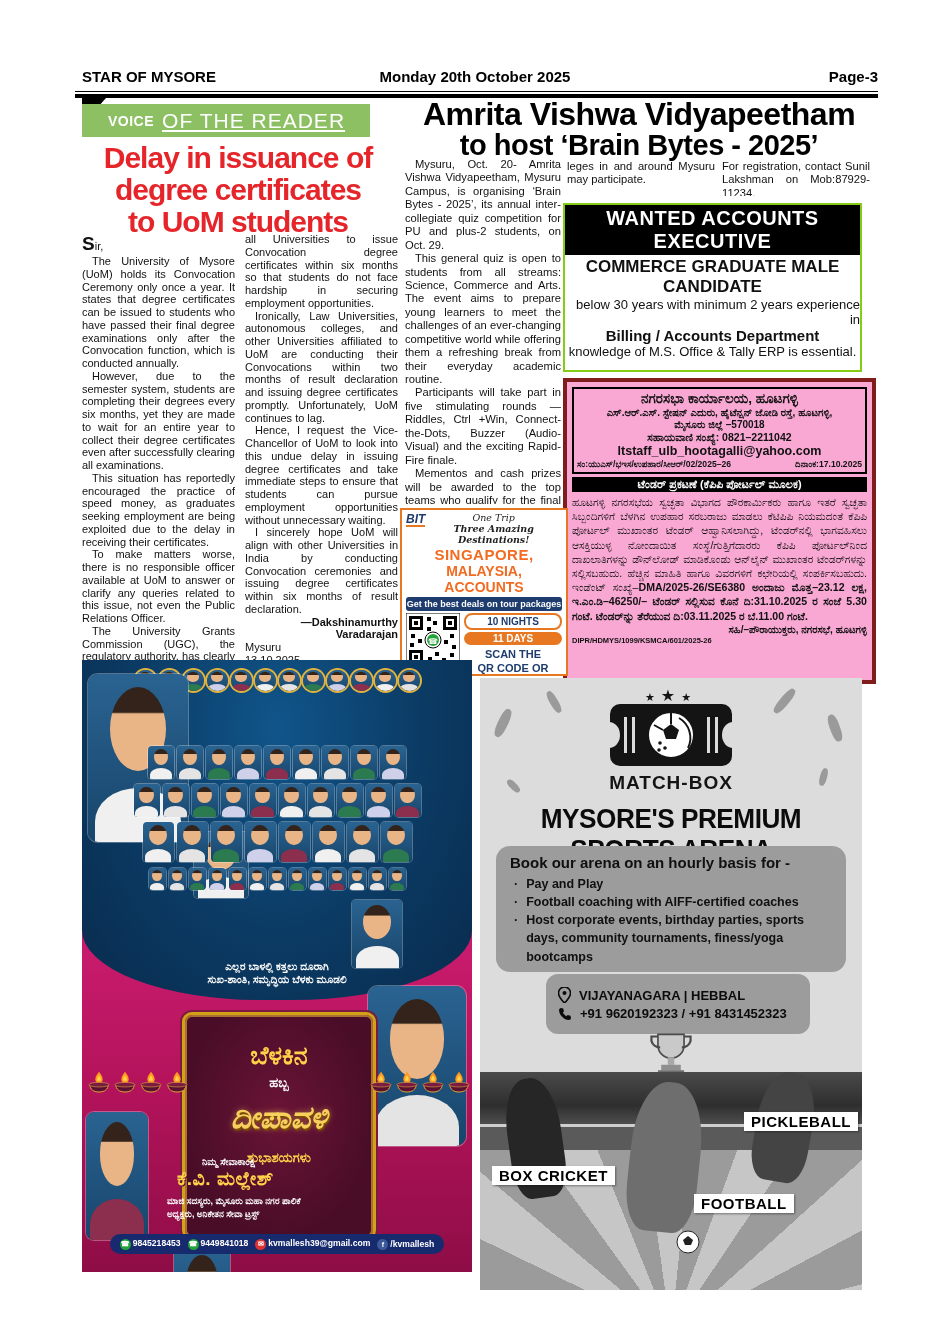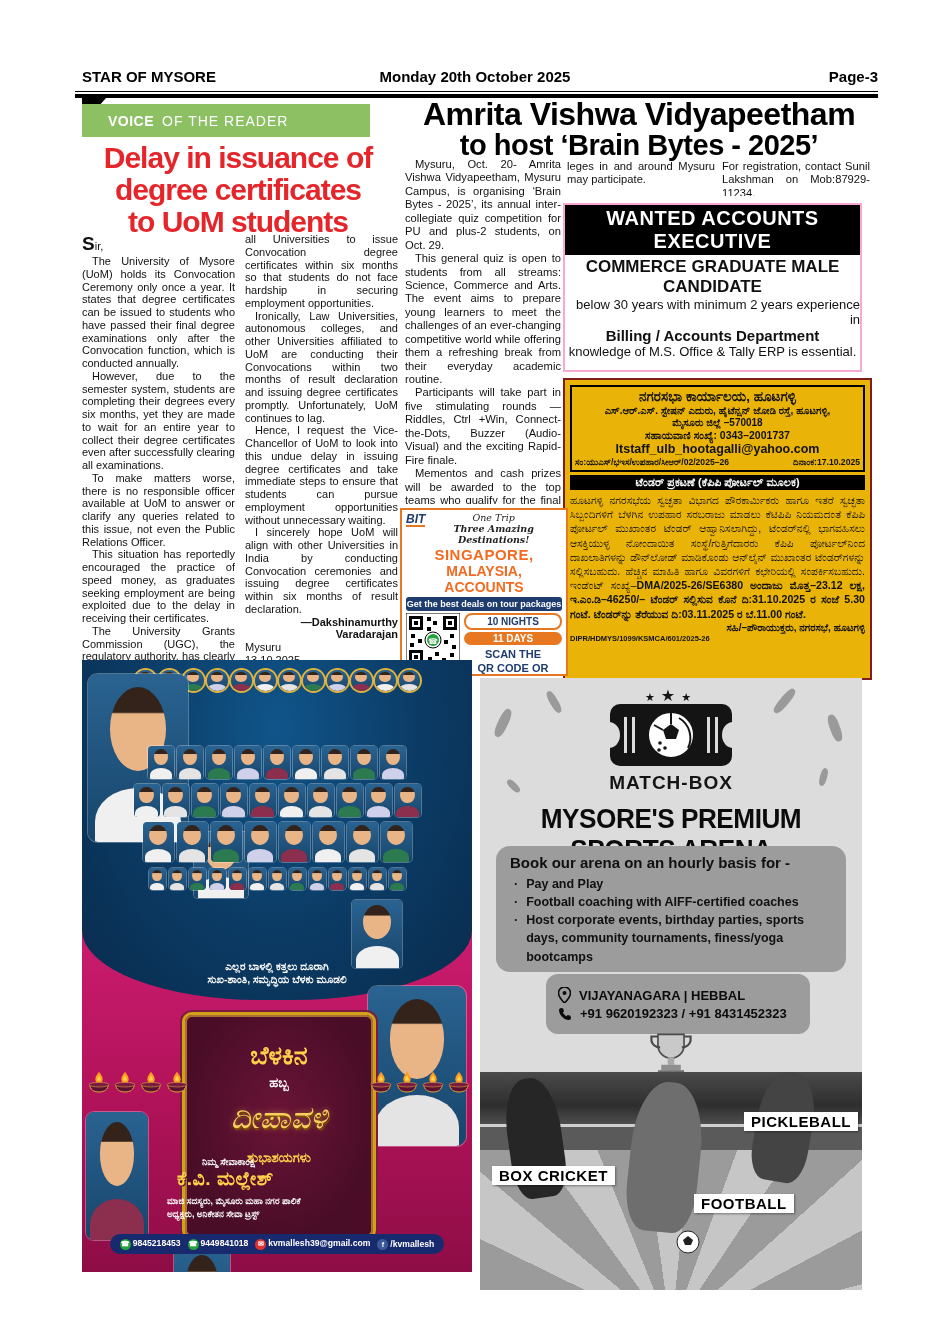--- a/index.html
+++ b/index.html
@@ -4,42 +4,42 @@
 <style>
   html,body{margin:0;padding:0;background:#fff;}
   body{width:945px;height:1337px;position:relative;font-family:"Liberation Sans",sans-serif;color:#111;overflow:hidden;}
   .abs{position:absolute;}
   
   .hdr-txt{font-weight:bold;font-size:15px;color:#000;}
   .rule{background:#000;}
   
   .voice{background:#8cc063;color:#fff;display:flex;align-items:center;padding-left:26px;}
   .voice .b{font-weight:bold;font-size:14px;letter-spacing:.5px;margin-right:8px;}
-  .voice .r{font-size:14px;letter-spacing:1px;font-weight:400;}
+  .voice .r{font-size:21px;letter-spacing:1px;font-weight:400;text-decoration:underline;}
   .corner-tri{width:24px;height:27px;background:#000;clip-path:polygon(0 0,100% 0,0 100%);}
   
   .red-head{color:#e5252a;font-weight:bold;text-align:center;font-size:30px;line-height:1.07;letter-spacing:-1px;}
   .blk-head{color:#000;font-weight:bold;text-align:center;letter-spacing:-.5px;}
   .col{overflow:hidden;text-align:justify;}
   .col p{margin:0;text-indent:10px;}
   .col p.ni{text-indent:0;}
   .letter{font-size:11px;line-height:1.16;}
   .quiz{font-size:11.2px;line-height:1.2;}
   .dropcap{font-size:19px;font-weight:bold;}
   .sig{font-weight:bold;text-align:right;text-indent:0;}
   
-  .wanted{border:2px solid #f9a8d4;background:#fff;display:flex;flex-direction:column;text-align:center;overflow:hidden;}
+  .wanted{border:2px solid #84cc16;background:#fff;display:flex;flex-direction:column;text-align:center;overflow:hidden;}
   .wanted .bar{background:#000;color:#fff;font-weight:bold;font-size:20px;padding:2px 0;letter-spacing:.5px;}
   .wanted .l1{font-size:17px;font-weight:bold;padding-top:2px;}
   .wanted .l2{font-size:13px;text-align:right;}
   .wanted .l3{font-size:15px;font-weight:bold;}
   .wanted .l4{font-size:13px;padding-bottom:18px;}
   .wanted .note{background:#000;color:#fff;font-weight:bold;font-size:12px;line-height:1.15;padding:3px 0 4px;flex:1;}
   
-  .notice{border:2px solid #7f1d1d;background:#eab308;padding:5px;overflow:hidden;}
+  .notice{border:4px solid #7f1d1d;background:#f9a8d4;padding:5px;overflow:hidden;}
   .notice .inbox{border:2px solid #000;text-align:center;padding:2px 3px;}
   .notice .t{font-size:13.5px;font-weight:bold;}
   .notice .a{font-size:10px;font-weight:bold;}
   .notice .h{font-size:10.5px;font-weight:bold;}
   .notice .em{font-size:12.5px;font-weight:bold;}
   .notice .refrow{display:flex;justify-content:space-between;font-size:8.6px;font-weight:bold;margin-top:1px;}
   .notice .nbar{background:#000;color:#fff;font-size:11px;font-weight:bold;text-align:center;margin-top:3px;padding:1px 0;}
   .notice .body{font-size:10.6px;line-height:1.34;text-align:justify;margin-top:3px;}
   .notice .sign{font-size:10px;font-weight:bold;text-align:right;margin-top:1px;}
   .notice .dipr{font-size:7.5px;font-weight:bold;}
@@ -71,21 +71,21 @@
   .face.v2::after{background:#2b7a50;}
   .face.v3::after{background:#cfd0ea;}
   .face.v4::after{background:#8c2f4f;}
   .face.gold{border-radius:50%;box-shadow:0 0 0 2px #e0b23f;}
   .favrow{position:absolute;left:0;width:100%;display:flex;justify-content:center;gap:3px;}
   .bless{position:absolute;left:85px;width:220px;text-align:center;color:#fff;font-weight:bold;font-size:10.5px;line-height:1.25;}
   .frame{position:absolute;background:radial-gradient(ellipse at 50% 45%,#6a1437 0%,#4a0d28 70%);
     border:3px solid #d4a017;box-shadow:0 0 0 2px #7a1b42,inset 0 0 0 2px rgba(232,179,58,.6);border-radius:10px;text-align:center;}
   .frame .f1{color:#ffd24a;font-weight:bold;font-size:25px;margin-top:26px;}
   .frame .f2{color:#fff;font-weight:bold;font-size:13px;margin-top:4px;}
-  .frame .f3{color:#f7cf5d;font-family:"DejaVu Serif",serif;font-style:italic;font-weight:normal;font-size:31px;margin-top:8px;
+  .frame .f3{color:#f7cf5d;font-family:"DejaVu Serif",serif;font-style:italic;font-weight:bold;font-size:31px;margin-top:8px;
     text-shadow:1px 2px 0 #7a4a00,0 0 6px rgba(255,210,90,.5);}
   .frame .f4{color:#ffd24a;font-weight:bold;font-size:13px;margin-top:14px;}
   .diya-row{position:absolute;display:flex;gap:4px;}
   .dtext{position:absolute;text-align:left;color:#fff;}
   .dname{color:#ffd24a;font-weight:bold;font-size:19px;letter-spacing:.5px;text-shadow:1px 1px 0 #5c0b2e;}
   .ddes{font-size:8.8px;font-weight:bold;line-height:1.3;}
   .dfrom{font-size:9.5px;font-weight:bold;}
   .contactbar{position:absolute;background:#182a6e;border-radius:11px;display:flex;align-items:center;justify-content:center;gap:7px;color:#fff;font-size:8.6px;font-weight:bold;}
   .cic{display:inline-flex;align-items:center;justify-content:center;width:11px;height:11px;border-radius:50%;font-size:7px;margin-right:2px;}
   
@@ -130,22 +130,22 @@
 
 <div class="abs red-head" style="left:78px;top:142px;width:320px;">
   <div>Delay in issuance of</div>
   <div>degree certificates</div>
   <div>to UoM students</div>
 </div>
 <div class="col letter abs" style="left:82px;top:233px;width:153px;height:442px;">
   <p class="ni"><span class="dropcap">S</span><span>ir,</span></p>
   <p>The University of Mysore (UoM) holds its Convocation Ceremony only once a year. It states that degree certificates can be issued to students who have passed their final degree examinations only after the Convocation function, which is conducted annually.</p>
   <p>However, due to the semester system, students are completing their degrees every six months, yet they are made to wait for an entire year to collect their degree certificates even after successfully clearing all examinations.</p>
+  <p>This situation has reportedly encouraged the practice of speed money, as graduates seeking employment are being exploited due to the delay in receiving their certificates.</p>
   <p>To make matters worse, there is no responsible officer available at UoM to answer or clarify any queries related to this issue, not even the Public Relations Officer.</p>
-  <p>This situation has reportedly encouraged the practice of speed money, as graduates seeking employment are being exploited due to the delay in receiving their certificates.</p>
   <p>The University Grants Commission (UGC), the regulatory authority, has clearly instructed</p>
 </div>
 <div class="col letter abs" style="left:245px;top:233px;width:153px;height:442px;">
   <p class="ni">all Universities to issue Convocation degree certificates within six months so that students do not face hardship in securing employment opportunities.</p>
   <p>Ironically, Law Universities, autonomous colleges, and other Universities affiliated to UoM are conducting their Convocations within two months of result declaration and issuing degree certificates promptly. Unfortunately, UoM continues to lag.</p>
   <p>Hence, I request the Vice-Chancellor of UoM to look into this undue delay in issuing degree certificates and take immediate steps to ensure that students can pursue employment opportunities without unnecessary waiting.</p>
   <p>I sincerely hope UoM will align with other Universities in India by conducting Convocation ceremonies and issuing degree certificates within six months of result declaration.</p>
   <p class="sig">—Dakshinamurthy</p>
   <p class="sig">Varadarajan</p>
   <p class="ni">Mysuru</p>
@@ -179,21 +179,21 @@
     <div>Candidates having above qualification may email their</div>
 
   </div>
 </div>
 
 <div class="notice abs" style="left:563px;top:378px;width:295px;height:288px;">
   <div class="inbox">
     <div class="t">ನಗರಸಭಾ ಕಾರ್ಯಾಲಯ, ಹೂಟಗಳ್ಳಿ</div>
     <div class="a">ಎಸ್.ಆರ್.ಎಸ್. ಸ್ಟೇಷನ್ ಎದುರು, ಹೈಟೆನ್ಷನ್ ಜೋಡಿ ರಸ್ತೆ, ಹೂಟಗಳ್ಳಿ,</div>
     <div class="a">ಮೈಸೂರು ಜಿಲ್ಲೆ –570018</div>
-    <div class="h">ಸಹಾಯವಾಣಿ ಸಂಖ್ಯೆ: 0343–2001737</div>
+    <div class="h">ಸಹಾಯವಾಣಿ ಸಂಖ್ಯೆ: 0821–2211042</div>
     <div class="em">ltstaff_ulb_hootagalli@yahoo.com</div>
     <div class="refrow">
       <span>ಸಂ:ಯುಎಸ್/ಭಇಸ/ಉಪಹಾರ/ಸೀಆರ್/02/2025–26</span>
       <span>ದಿನಾಂಕ:17.10.2025</span>
     </div>
   </div>
   <div class="nbar">ಟೆಂಡರ್ ಪ್ರಕಟಣೆ (ಕೆಪಿಪಿ ಪೋರ್ಟಲ್ ಮೂಲಕ)</div>
   <div class="body">
     <span>ಹೂಟಗಳ್ಳಿ ನಗರಸಭೆಯ ಸ್ವಚ್ಛತಾ ವಿಭಾಗದ ಪೌರಕಾರ್ಮಿಕರು ಹಾಗೂ ಇತರೆ ಸ್ವಚ್ಛತಾ ಸಿಬ್ಬಂದಿಗಳಿಗೆ ಬೆಳಗಿನ ಉಪಹಾರ ಸರಬರಾಜು ಮಾಡಲು ಕೆಟಿಪಿಪಿ ನಿಯಮದಂತೆ ಕೆಪಿಪಿ ಪೋರ್ಟಲ್ ಮುಖಾಂತರ ಟೆಂಡರ್ ಆಹ್ವಾನಿಸಲಾಗಿದ್ದು, ಟೆಂಡರ್‌ನಲ್ಲಿ ಭಾಗವಹಿಸಲು ಆಸಕ್ತಿಯುಳ್ಳ ನೋಂದಾಯಿತ ಸಂಸ್ಥೆ/ಗುತ್ತಿಗೆದಾರರು ಕೆಪಿಪಿ ಪೋರ್ಟಲ್‌ನಿಂದ ದಾಖಲಾತಿಗಳನ್ನು ಡೌನ್‌ಲೋಡ್ ಮಾಡಿಕೊಂಡು ಆನ್‌ಲೈನ್ ಮುಖಾಂತರ ಟೆಂಡರ್‌ಗಳನ್ನು ಸಲ್ಲಿಸಬಹುದು. ಹೆಚ್ಚಿನ ಮಾಹಿತಿ ಹಾಗೂ ವಿವರಗಳಿಗೆ ಕಛೇರಿಯಲ್ಲಿ ಸಂಪರ್ಕಿಸಬಹುದು. ಇಂಡೆಂಟ್ ಸಂಖ್ಯೆ–</span><b>DMA/2025-26/SE6380 ಅಂದಾಜು ಮೊತ್ತ–23.12 ಲಕ್ಷ, ಇ.ಎಂ.ಡಿ–46250/– ಟೆಂಡರ್ ಸಲ್ಲಿಸುವ ಕೊನೆ ದಿ:31.10.2025 ರ ಸಂಜೆ 5.30 ಗಂಟೆ. ಟೆಂಡರ್‌ನ್ನು ತೆರೆಯುವ ದಿ:03.11.2025 ರ ಬೆ.11.00 ಗಂಟೆ.</b>
   </div>

